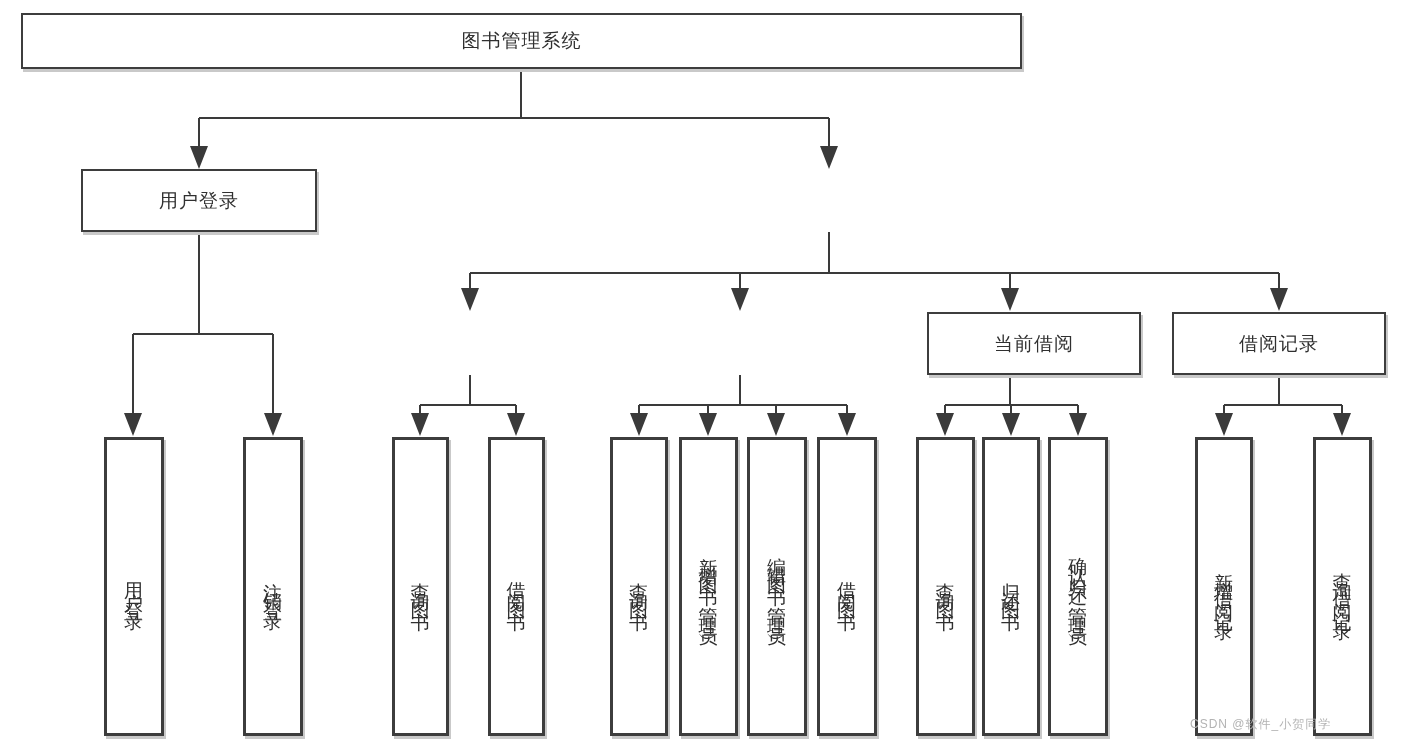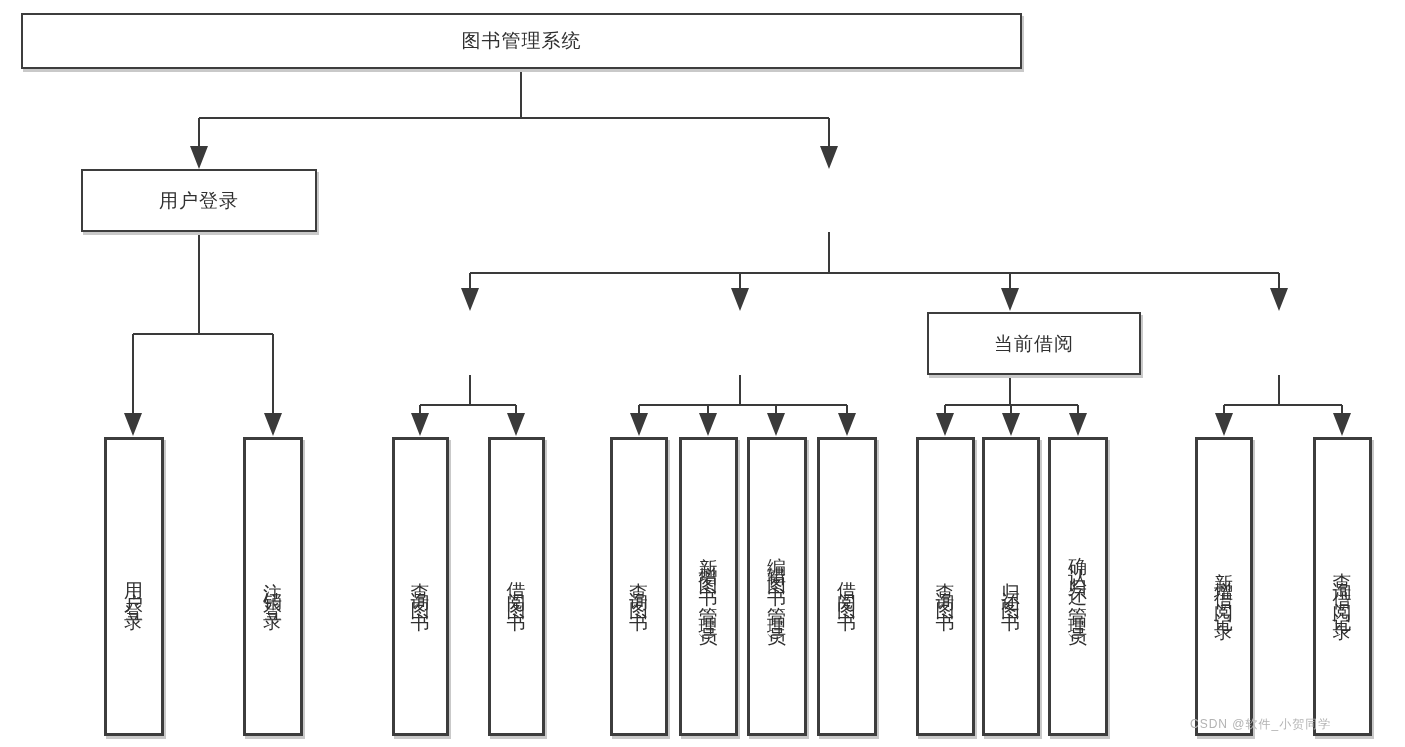--- a/index.html
+++ b/index.html
@@ -130,20 +130,23 @@
     <span>图书管理系统</span>
   </div>
 
   <div class="node hbox" id="n-login">
     <span>用户登录</span>
   </div>
 
   <div class="node hbox" id="n-current">
     <span>当前借阅</span>
   </div>
+  <div class="node hbox" id="n-records">
+    <span>借阅记录</span>
+  </div>
 
   <div class="node vbox" id="l-0">
     <span class="vtext">用户登录</span>
   </div>
   <div class="node vbox" id="l-1">
     <span class="vtext">注销登录</span>
   </div>
   <div class="node vbox" id="l-2">
     <span class="vtext">查询图书</span>
   </div>

